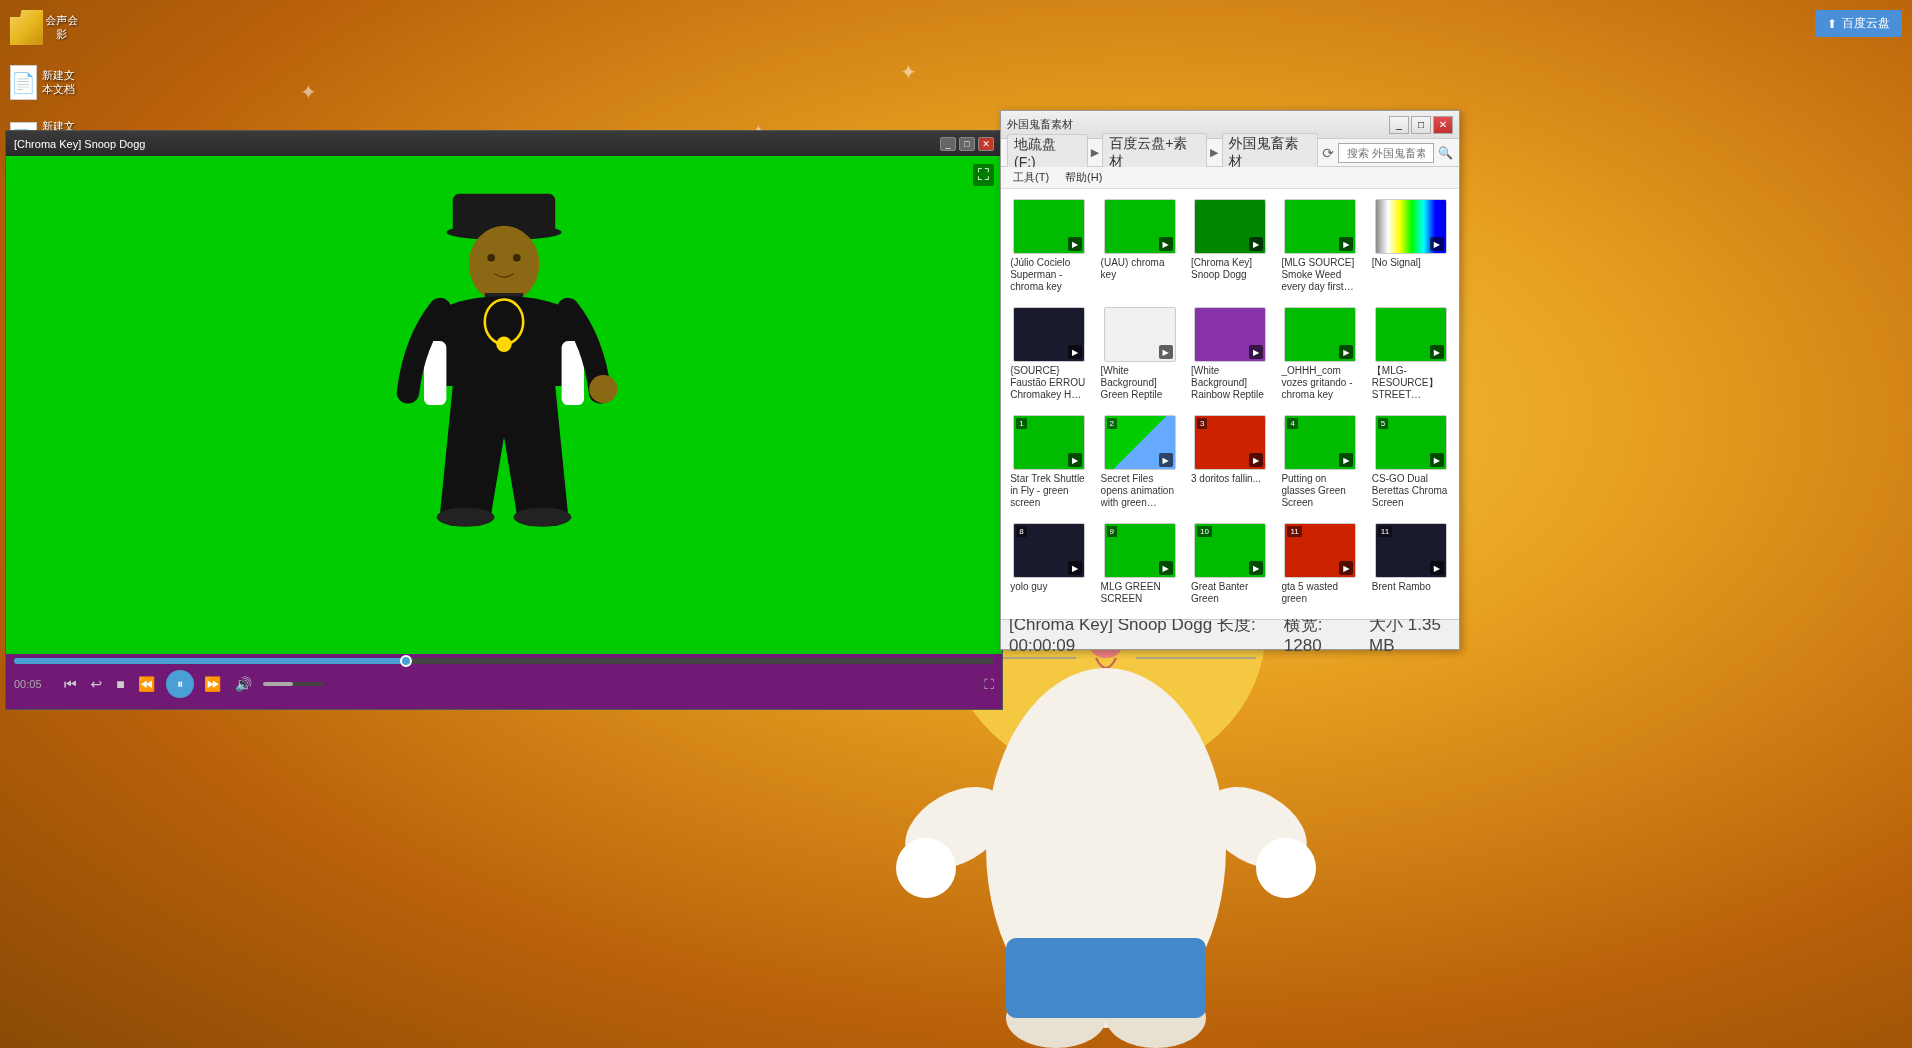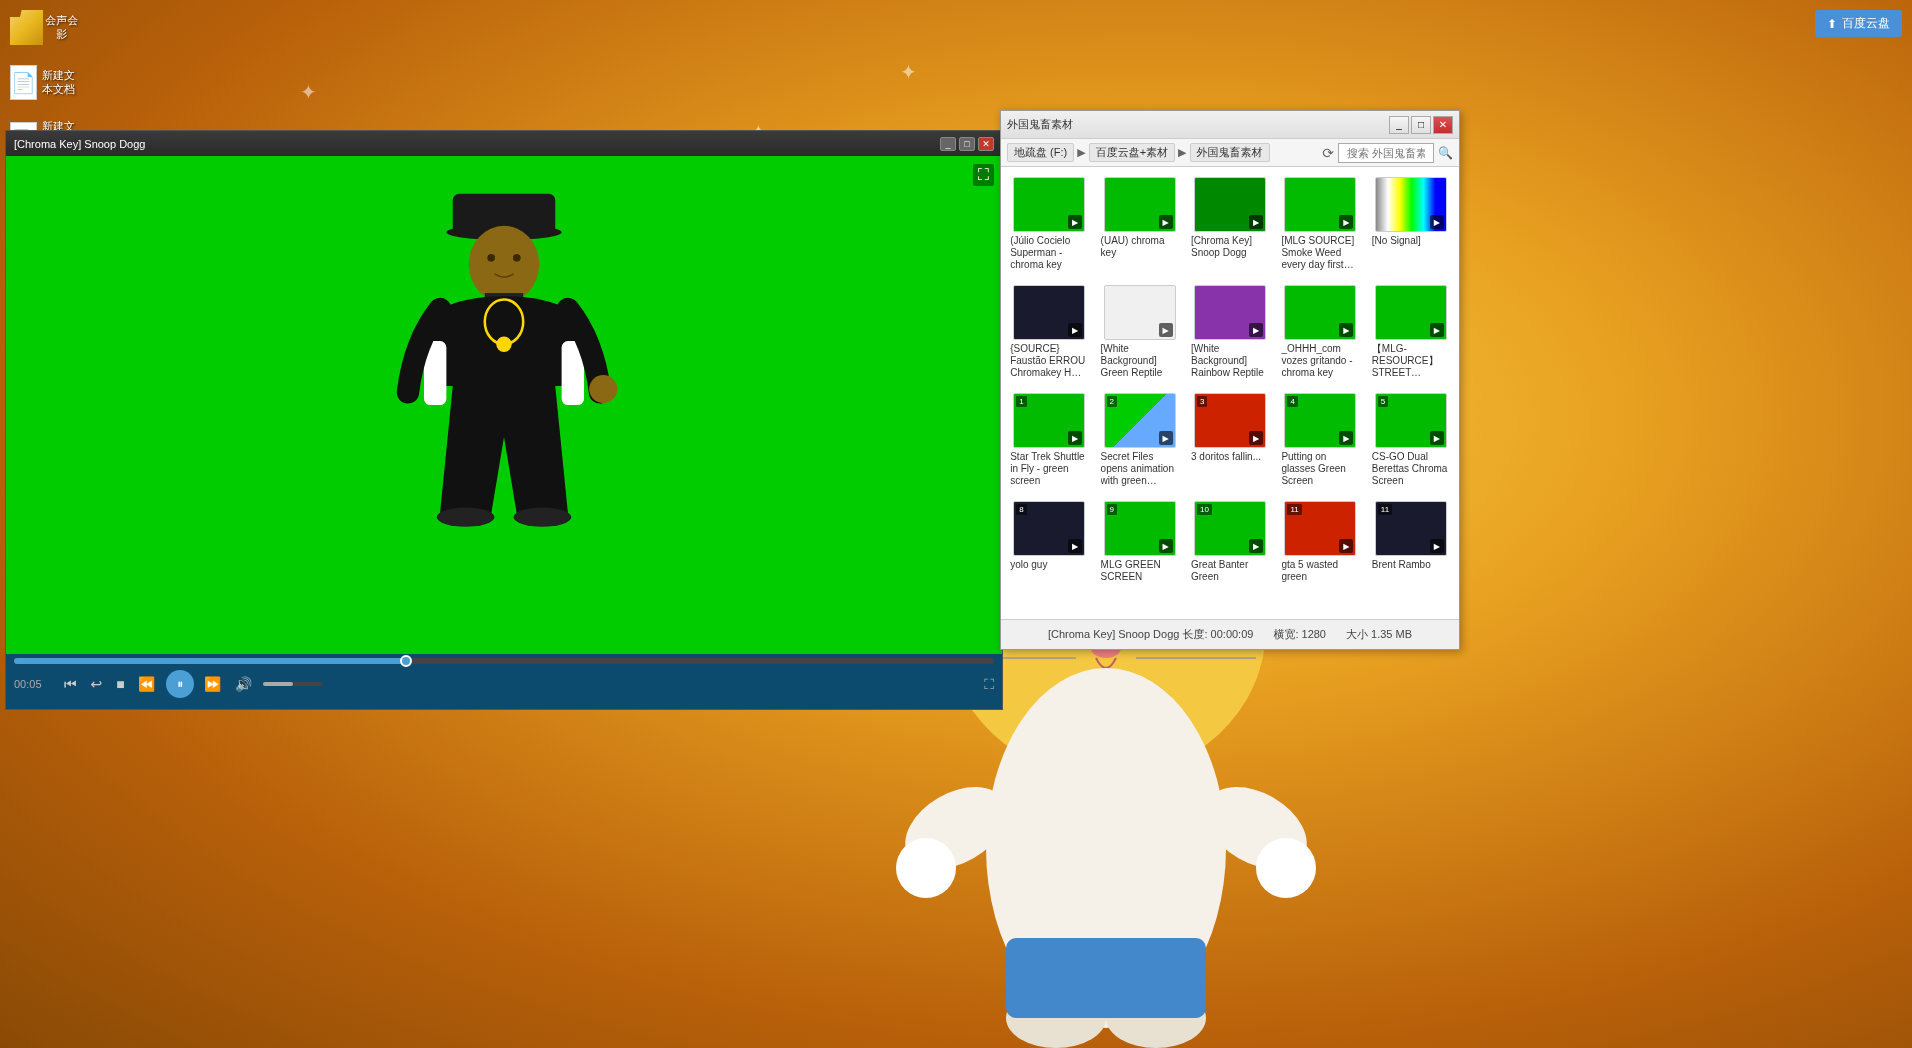--- a/index.html
+++ b/index.html
@@ -146,21 +146,21 @@
       left: 50%;
       top: 5%;
       transform: translateX(-50%);
       width: 400px;
       height: 90%;
     }
 
     
     .controls-bar {
       height: 55px;
-      background: #0c4a6e;
+      background: #701a75;
       display: flex;
       flex-direction: column;
       padding: 4px 8px;
       flex-shrink: 0;
     }
     .progress-bar-container {
       width: 100%;
       height: 6px;
       background: #444;
       border-radius: 3px;
@@ -300,21 +300,21 @@
       align-items: center;
       gap: 3px;
       font-size: 11px;
     }
     .path-separator { color: #666; }
     .path-item {
       background: #e8e8e8;
       border: 1px solid #ccc;
       padding: 1px 6px;
       border-radius: 2px;
-      font-size: 11px;
+      font-size: 14px;
       cursor: pointer;
     }
     .address-refresh {
       font-size: 14px;
       color: #666;
       cursor: pointer;
     }
     .address-search {
       width: 96px;
       height: 20px;
@@ -413,21 +413,21 @@
     }
 
     
     .status-bar {
       height: 30px;
       background: #f0f0f0;
       border-top: 1px solid #ccc;
       display: flex;
       align-items: center;
       padding: 0 8px;
-      font-size: 11px;
+      font-size: 17px;
       color: #444;
       gap: 20px;
       flex-shrink: 0;
       justify-content: center;
     }
 
     
     .file-grid-container::-webkit-scrollbar {
       width: 16px;
     }
@@ -621,20 +621,24 @@
       <span class="path-separator">▶</span>
       <span class="path-item">百度云盘+素材</span>
       <span class="path-separator">▶</span>
       <span class="path-item">外国鬼畜素材</span>
     </div>
     <span class="address-refresh">⟳</span>
     <input class="address-search" type="text" placeholder="搜索 外国鬼畜素材" style="">
     <span style="font-size:12px;color:#666;cursor:pointer;">🔍</span>
   </div>
 
+  <div class="menu-bar">
+    <span class="menu-item">工具(T)</span>
+    <span class="menu-item">帮助(H)</span>
+  </div>
 
 
   <div class="file-grid-container">
     <div class="file-grid" id="file-grid">
         <div class="file-item">
           <div class="file-thumb" style="background: rgb(0, 187, 0);">
             <div class="thumb-play">▶</div>
           </div>
           <div class="file-label">(Júlio Cocielo Superman - chroma key</div>
         </div>

